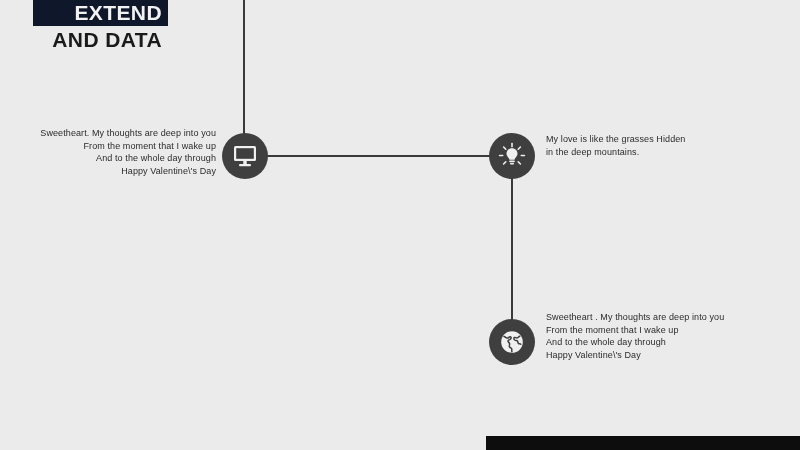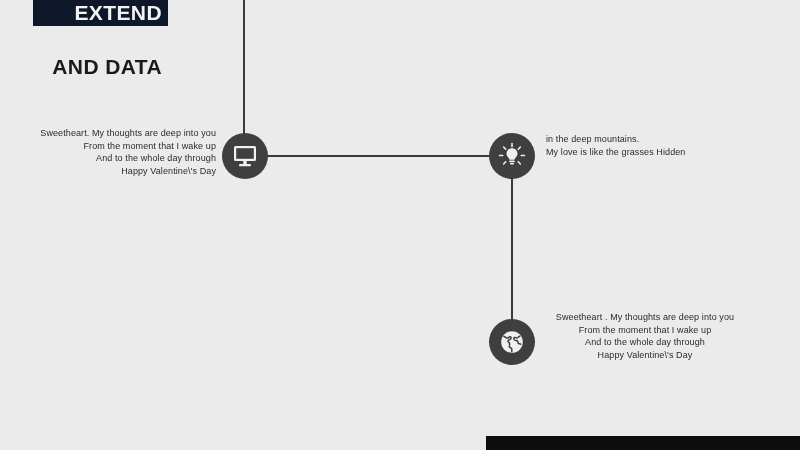--- a/index.html
+++ b/index.html
@@ -46,21 +46,20 @@
   .title-line2 {
     display: block;
     color: #1a1a1a;
     font-size: 21px;
     font-weight: bold;
     letter-spacing: 0.4px;
     line-height: 28px;
     padding: 0 6px 0 0;
     box-sizing: border-box;
     white-space: nowrap;
-    margin-top: 27px;
   }
 
   
   .conn {
     position: absolute;
     background: #3a3a3a;
   }
   .conn-v-top {
     left: 243px;
     top: 0px;
@@ -113,21 +112,21 @@
   .msg-bulb {
     left: 546px;
     top: 133px;
     width: 200px;
     text-align: left;
   }
   .msg-globe {
     left: 546px;
     top: 311px;
     width: 198px;
-    text-align: center;
+    text-align: left;
   }
   .msg .line { display: block; white-space: nowrap; }
   .msg-globe .line { white-space: normal; }
 
   
   .bottom-bar {
     position: absolute;
     left: 486px;
     top: 436px;
     width: 314px;
@@ -191,22 +190,22 @@
   </div>
 
   <div class="msg msg-left">
     <span class="line">Sweetheart. My thoughts are deep into you</span>
     <span class="line">From the moment that I wake up</span>
     <span class="line">And to the whole day through</span>
     <span class="line">Happy Valentine\'s Day</span>
   </div>
 
   <div class="msg msg-bulb">
+    <span class="line">My love is like the grasses Hidden</span>
     <span class="line">in the deep mountains.</span>
-    <span class="line">My love is like the grasses Hidden</span>
   </div>
 
   <div class="msg msg-globe">
     <span class="line">Sweetheart . My thoughts are deep into you</span>
     <span class="line">From the moment that I wake up</span>
     <span class="line">And to the whole day through</span>
     <span class="line">Happy Valentine\'s Day</span>
   </div>
 
   <div class="bottom-bar"></div>

